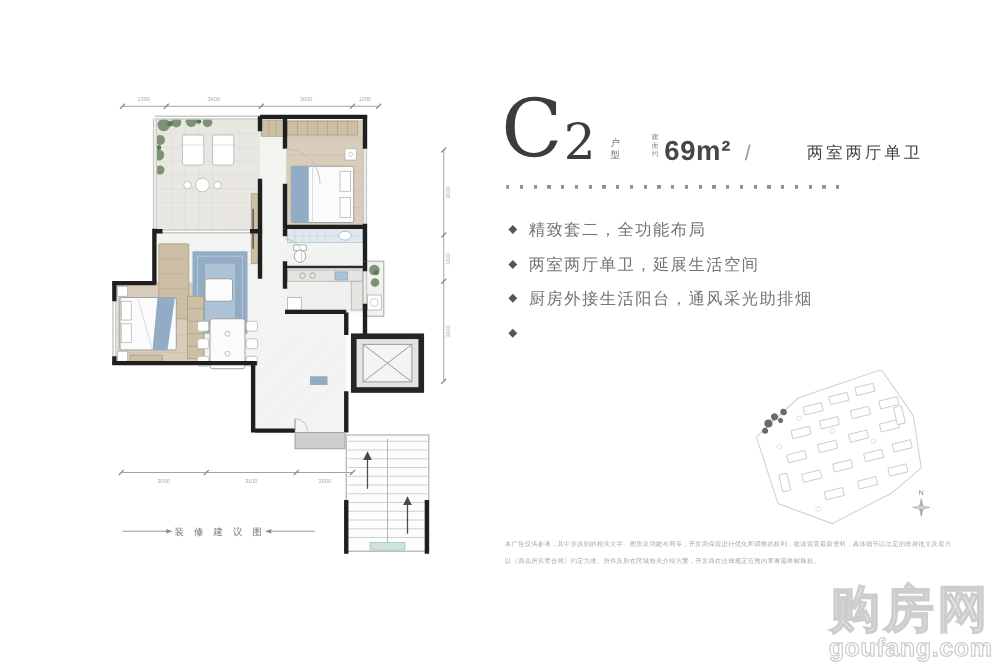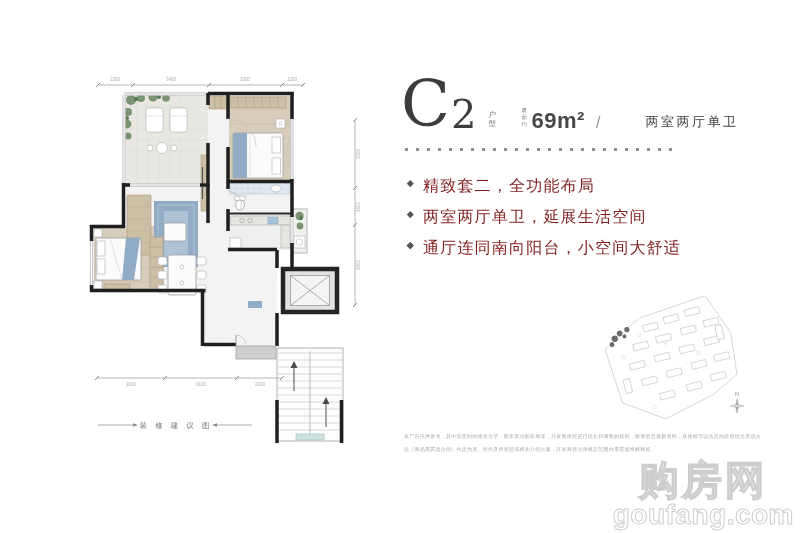--- a/index.html
+++ b/index.html
@@ -18,36 +18,36 @@
   .area-label{font-size:5.5px;color:#8d8d8d;width:7px;line-height:1.3;margin-right:3px;margin-bottom:2px;}
   .area-value{font-size:22px;color:#474747;font-weight:bold;letter-spacing:.5px;line-height:.9;}
   .slash{font-size:17px;font-weight:300;color:#9a9a9a;margin:0 9px 0 11px;line-height:.9;}
   .rooms{font-size:13px;color:#3f3f3f;letter-spacing:2.5px;line-height:1;margin-bottom:2px;padding-left:36px;}
 
   .dots{position:absolute;left:405px;top:148px;width:268px;height:3px;
         background-image:repeating-linear-gradient(90deg,#8f8f8f 0 2.6px,transparent 2.6px 11px);}
 
   
   .highlights{position:absolute;left:406px;top:176px;list-style:none;margin:0;padding:0;}
-  .highlights li{position:relative;padding-left:17px;margin-bottom:12px;font-size:16px;color:#7f1d1d;
+  .highlights li{position:relative;padding-left:17px;margin-bottom:12px;font-size:13px;color:#737373;
                  letter-spacing:1.2px;line-height:1.2;}
   .bullet{position:absolute;left:2px;top:5px;width:4.5px;height:4.5px;background:#555;transform:rotate(45deg);}
 
   
   .siteplan{position:absolute;left:593px;top:296px;}
 
   
   .disclaimer{position:absolute;left:404px;top:429px;transform:scale(.5);transform-origin:0 0;
               color:#a8a8a8;font-size:10px;line-height:27px;white-space:nowrap;letter-spacing:.5px;}
 
   
   .watermark{position:absolute;right:6px;bottom:4px;text-align:center;}
   .wm-title{font-size:40px;font-weight:bold;letter-spacing:3px;color:#ffffff;
             -webkit-text-stroke:1.3px #cdcdcd;line-height:1;}
-  .wm-domain{font-size:28px;font-weight:bold;color:#ffffff;-webkit-text-stroke:1px #cdcdcd;
+  .wm-domain{font-size:20px;font-weight:bold;color:#ffffff;-webkit-text-stroke:1px #cdcdcd;
              letter-spacing:.5px;line-height:1;margin-top:1px;}
 
   
   .dimline{stroke:#a3a3a3;stroke-width:.8;}
   .dimtick{stroke:#8a8a8a;stroke-width:1;}
   .dimlabel{font-size:4.5px;fill:#ababab;text-anchor:middle;font-family:"Liberation Sans",sans-serif;}
   .wall{stroke:#1f1f1f;stroke-width:3.5;stroke-linecap:butt;fill:none;}
   .wallthin{stroke:#2a2a2a;stroke-width:2;fill:none;}
   .winouter{stroke:#c9c9c9;stroke-width:3.4;fill:none;}
   .wininner{stroke:#ffffff;stroke-width:1;fill:none;}
@@ -364,24 +364,24 @@
     <li>
       <span class="bullet"></span>
       <span>精致套二，全功能布局</span>
     </li>
     <li>
       <span class="bullet"></span>
       <span>两室两厅单卫，延展生活空间</span>
     </li>
     <li>
       <span class="bullet"></span>
+      <span>厨房外接生活阳台，通风采光助排烟</span>
     </li>
     <li>
       <span class="bullet"></span>
-      <span>通厅连同南向阳台，小空间大舒适</span>
     </li>
   </ul>
 
   <svg class="siteplan" width="165" height="150" viewBox="0 0 165 150">
     <g transform="rotate(-14 78 70)" fill="none" stroke="#cfcfcf" stroke-width=".8">
       <path d="M18,38 L58,16 L128,10 L144,52 L140,94 L112,108 L60,120 L22,94 Z"></path>
       <g fill="#ffffff" stroke="#c9c9c9" stroke-width=".7">
         <rect x="60" y="24" width="15" height="6.5"></rect>
           <rect x="82" y="21" width="15" height="6.5"></rect>
           <rect x="104" y="19" width="15" height="6.5"></rect>

